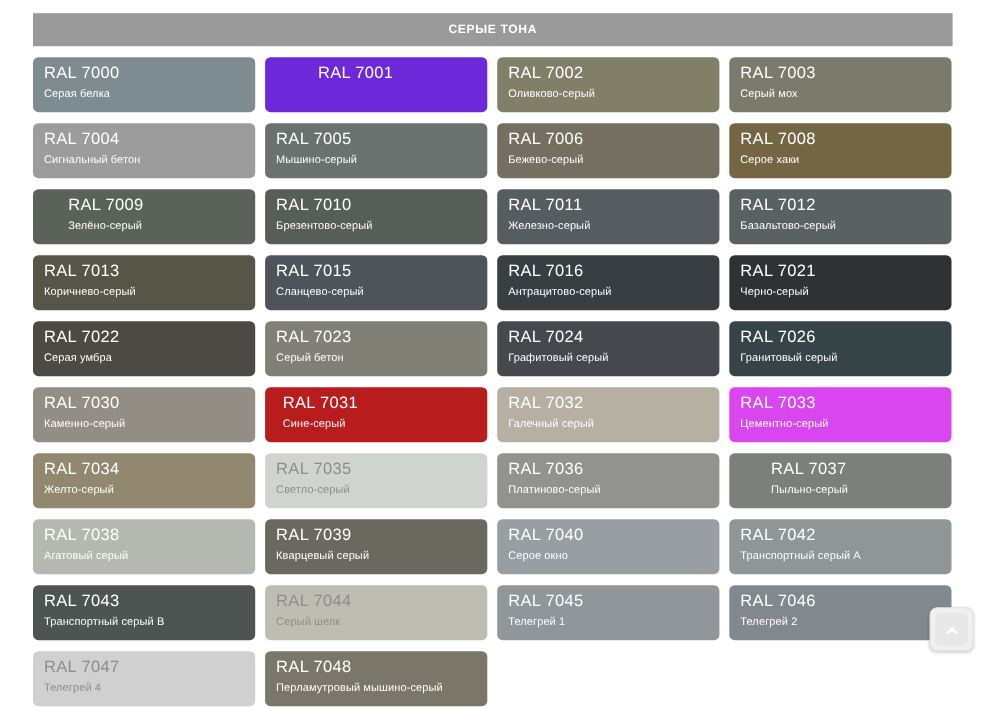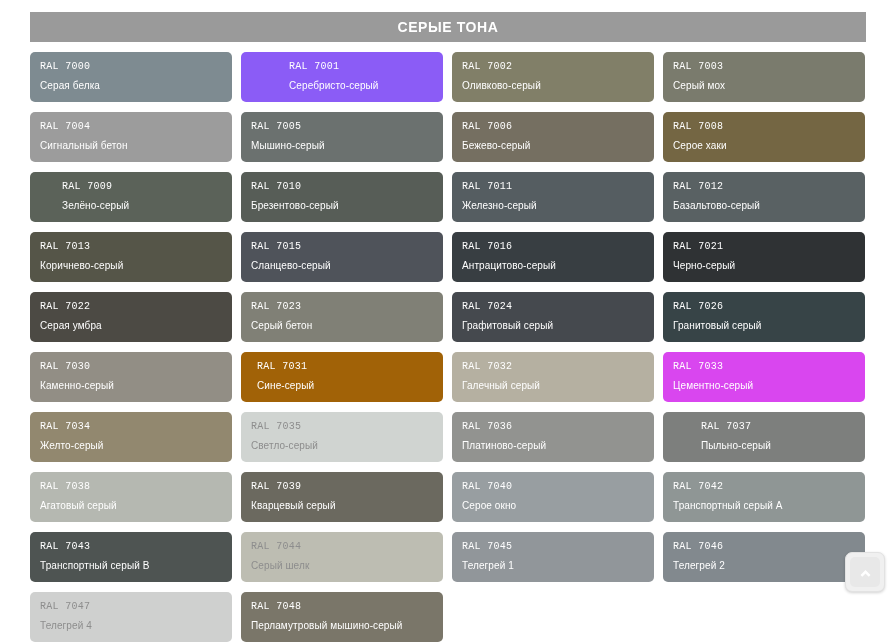--- a/index.html
+++ b/index.html
@@ -26,21 +26,21 @@
     top: 12px;
     width: 836px;
     height: 30px;
     background: #9a9a9a;
     display: flex;
     align-items: center;
     justify-content: center;
   }
   .header-title {
     color: #ffffff;
-    font-size: 14px;
+    font-size: 11px;
     font-weight: bold;
     letter-spacing: 0.6px;
     text-transform: uppercase;
     white-space: nowrap;
   }
 
   
   .swatch-grid {
     position: absolute;
     left: 30px;
@@ -55,26 +55,25 @@
     width: 202px;
     height: 50px;
     border-radius: 5px;
     padding: 7px 10px 0 10px;
     position: relative;
     overflow: hidden;
     cursor: pointer;
   }
 
   .swatch-code {
-    font-size: 10px;
+    font-size: 15px;
     line-height: 15px;
     font-weight: normal;
     letter-spacing: 0.3px;
     white-space: nowrap;
-    font-family: Liberation Mono, monospace;
   }
 
   .swatch-name {
     font-size: 10px;
     line-height: 15px;
     margin-top: 4px;
     letter-spacing: 0.1px;
     white-space: nowrap;
   }
 
@@ -122,23 +121,22 @@
 
   <div class="header-bar">
     <span class="header-title">СЕРЫЕ ТОНА</span>
   </div>
 
   <div class="swatch-grid">
       <div class="swatch-card light-text" style="background: rgb(126, 139, 145);">
         <div class="swatch-code">RAL 7000</div>
         <div class="swatch-name">Серая белка</div>
       </div>
-      <div class="swatch-card light-text" style="background: #8b5cf6; padding-left: 48px;">
+      <div class="swatch-card light-text" style="background: #6d28d9; padding-left: 48px;">
         <div class="swatch-code">RAL 7001</div>
-        <div class="swatch-name">Серебристо-серый</div>
       </div>
       <div class="swatch-card light-text" style="background: rgb(129, 127, 104);">
         <div class="swatch-code">RAL 7002</div>
         <div class="swatch-name">Оливково-серый</div>
       </div>
       <div class="swatch-card light-text" style="background: rgb(122, 123, 109);">
         <div class="swatch-code">RAL 7003</div>
         <div class="swatch-name">Серый мох</div>
       </div>
       <div class="swatch-card light-text" style="background: rgb(156, 156, 156);">
@@ -202,21 +200,21 @@
         <div class="swatch-name">Графитовый серый</div>
       </div>
       <div class="swatch-card light-text" style="background: rgb(55, 68, 71);">
         <div class="swatch-code">RAL 7026</div>
         <div class="swatch-name">Гранитовый серый</div>
       </div>
       <div class="swatch-card light-text" style="background: rgb(146, 142, 133);">
         <div class="swatch-code">RAL 7030</div>
         <div class="swatch-name">Каменно-серый</div>
       </div>
-      <div class="swatch-card light-text" style="background: #a16207; padding-left: 16px;">
+      <div class="swatch-card light-text" style="background: #b91c1c; padding-left: 16px;">
         <div class="swatch-code">RAL 7031</div>
         <div class="swatch-name">Сине-серый</div>
       </div>
       <div class="swatch-card light-text" style="background: rgb(181, 176, 161);">
         <div class="swatch-code">RAL 7032</div>
         <div class="swatch-name">Галечный серый</div>
       </div>
       <div class="swatch-card light-text" style="background: #d946ef;">
         <div class="swatch-code">RAL 7033</div>
         <div class="swatch-name">Цементно-серый</div>

